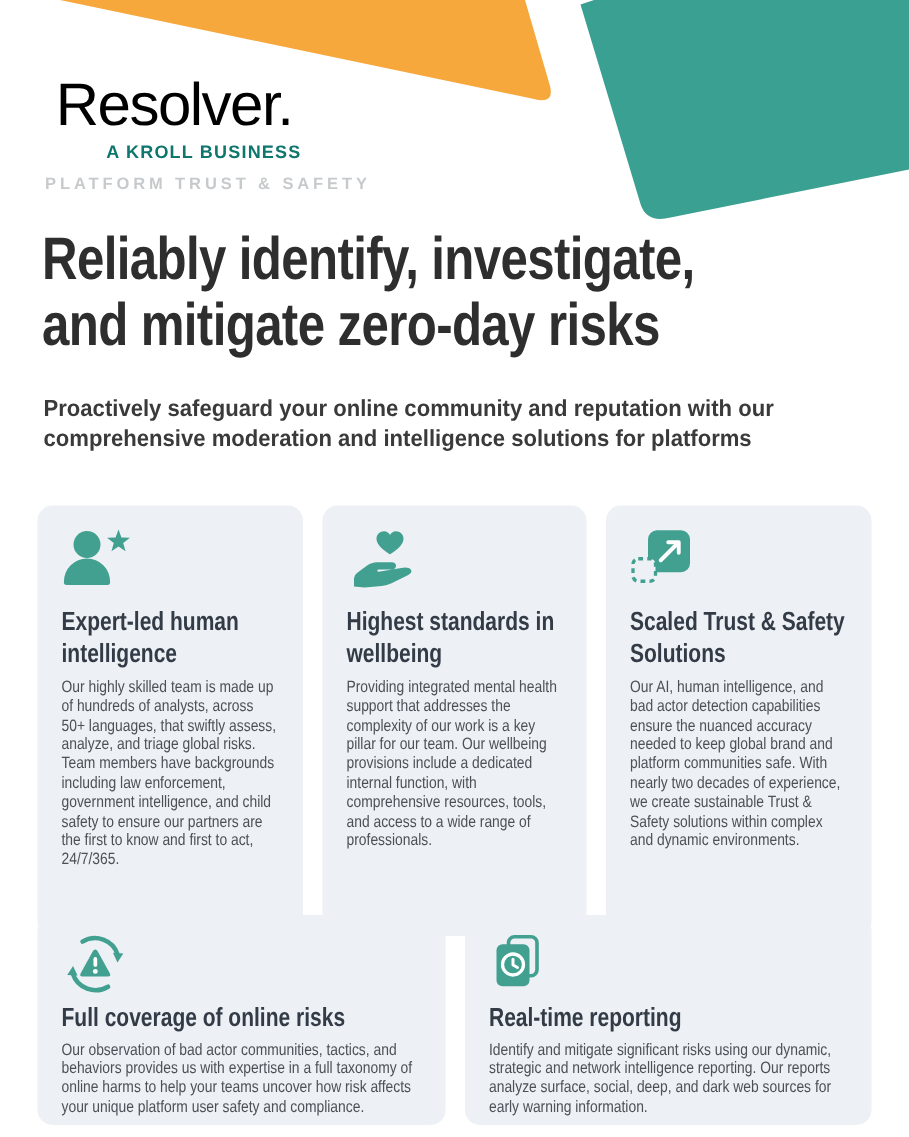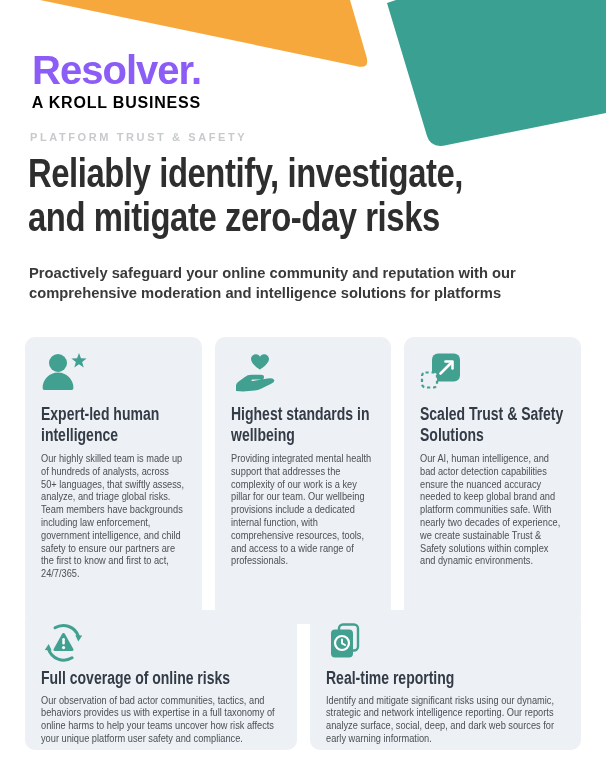--- a/index.html
+++ b/index.html
@@ -4,24 +4,24 @@
 <style>
   html,body{margin:0;padding:0;}
   body{font-family:"Liberation Sans","DejaVu Sans",sans-serif;background:#888;}
   .page{position:relative;width:606px;height:758px;background:#ffffff;overflow:hidden;margin:0 auto;}
 
   
   .shapes{position:absolute;top:0;left:0;width:606px;height:190px;pointer-events:none;}
 
   
   .logo-block{position:absolute;left:31px;top:50px;width:170px;text-align:right;}
-  .logo-word{font-size:40px;font-weight:bold;color:#8b5cf6;letter-spacing:-1px;line-height:1;display:block;text-align:right;}
-  .logo-tag{display:block;margin-top:4px;font-size:16px;font-weight:bold;color:#000000;letter-spacing:0.8px;}
+  .logo-word{font-size:40px;font-weight:normal;color:#000000;letter-spacing:-1px;line-height:1;display:block;text-align:center;}
+  .logo-tag{display:block;margin-top:4px;font-size:12px;font-weight:bold;color:#0f766e;letter-spacing:0.8px;}
 
-  .eyebrow{position:absolute;left:30px;top:131px;font-size:11px;font-weight:bold;color:#c7cacc;letter-spacing:2.6px;}
+  .eyebrow{position:absolute;left:30px;top:117px;font-size:11px;font-weight:bold;color:#c7cacc;letter-spacing:2.6px;}
 
   .h1{position:absolute;left:28px;top:151px;margin:0;font-size:40px;line-height:44px;font-weight:bold;
       color:#2e2e2e;letter-spacing:-0.5px;width:122%;transform:scaleX(0.82);transform-origin:0 0;}
 
   .subtitle{position:absolute;left:29px;top:263px;font-size:15.5px;line-height:19.5px;font-weight:bold;
       color:#3a3a3a;width:570px;transform:scaleX(0.95);transform-origin:0 0;}
 
   
   .cards-top{position:absolute;left:25px;top:337px;width:556px;display:flex;gap:13px;}
   .cards-bottom{position:absolute;left:25px;top:610px;width:556px;display:flex;gap:13px;}

